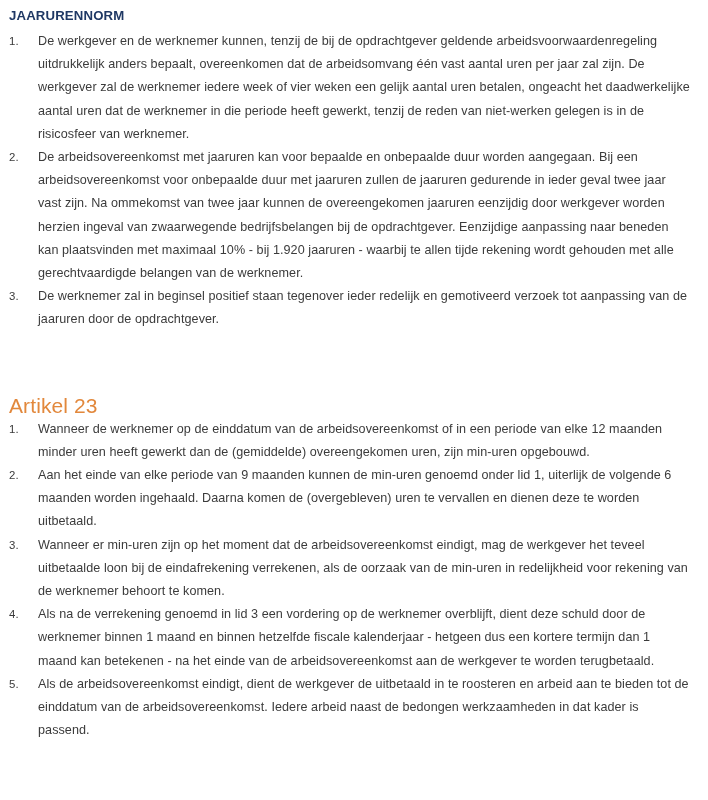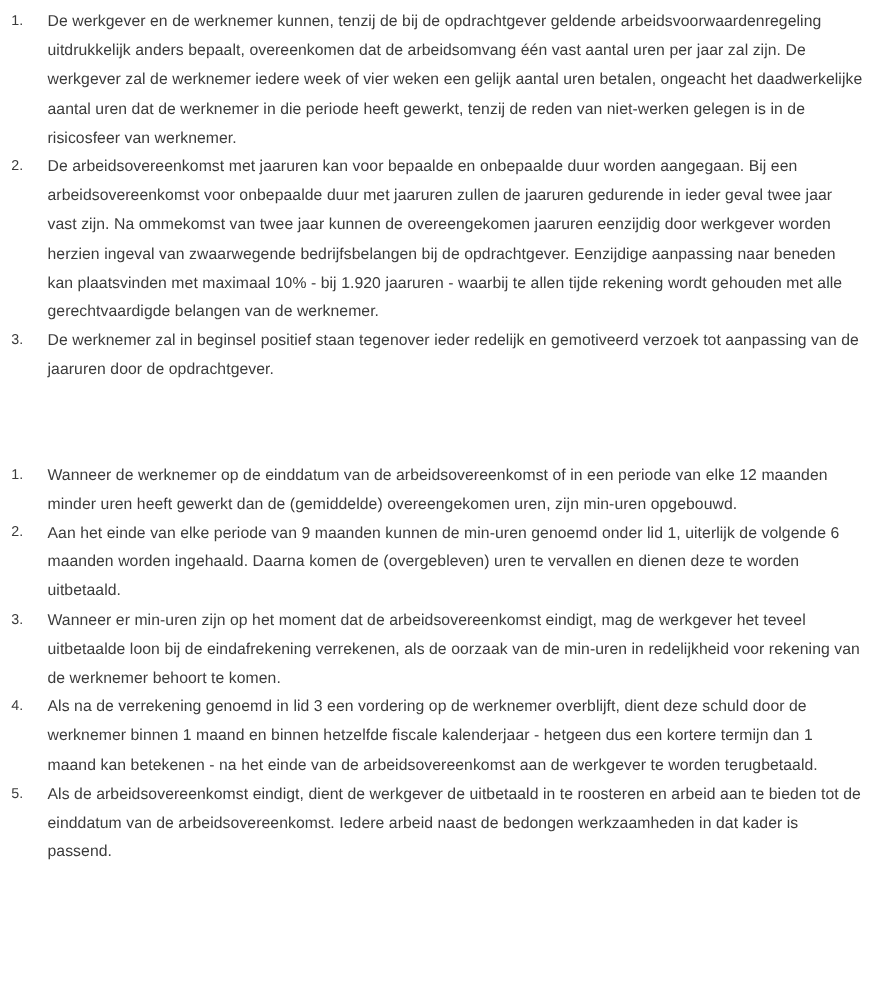--- a/index.html
+++ b/index.html
@@ -89,39 +89,41 @@
   }
 </style>
 </head>
 <body style="background: rgb(255, 255, 255);">
 
 <div class="page">
 
   <div class="top-gap"></div>
 
   <section class="article">
+    <h2 class="article-subtitle" style="color: rgb(31, 56, 100);">JAARURENNORM</h2>
     <ol class="clauses">
       <li style="color: rgb(59, 59, 59);">
         <span class="marker" style="color: rgb(59, 59, 59);">1.</span>
         <span class="clause-text">De werkgever en de werknemer kunnen, tenzij de bij de opdrachtgever geldende arbeidsvoorwaardenregeling uitdrukkelijk anders bepaalt, overeenkomen dat de arbeidsomvang één vast aantal uren per jaar zal zijn. De werkgever zal de werknemer iedere week of vier weken een gelijk aantal uren betalen, ongeacht het daadwerkelijke aantal uren dat de werknemer in die periode heeft gewerkt, tenzij de reden van niet-werken gelegen is in de risicosfeer van werknemer.</span>
       </li>
       <li style="color: rgb(59, 59, 59);">
         <span class="marker" style="color: rgb(59, 59, 59);">2.</span>
         <span class="clause-text">De arbeidsovereenkomst met jaaruren kan voor bepaalde en onbepaalde duur worden aangegaan. Bij een arbeidsovereenkomst voor onbepaalde duur met jaaruren zullen de jaaruren gedurende in ieder geval twee jaar vast zijn. Na ommekomst van twee jaar kunnen de overeengekomen jaaruren eenzijdig door werkgever worden herzien ingeval van zwaarwegende bedrijfsbelangen bij de opdrachtgever. Eenzijdige aanpassing naar beneden kan plaatsvinden met maximaal 10% - bij 1.920 jaaruren - waarbij te allen tijde rekening wordt gehouden met alle gerechtvaardigde belangen van de werknemer.</span>
       </li>
       <li style="color: rgb(59, 59, 59);">
         <span class="marker" style="color: rgb(59, 59, 59);">3.</span>
         <span class="clause-text">De werknemer zal in beginsel positief staan tegenover ieder redelijk en gemotiveerd verzoek tot aanpassing van de jaaruren door de opdrachtgever.</span>
       </li>
     </ol>
   </section>
 
   <div class="article-gap"></div>
 
   <section class="article">
+    <h1 class="article-title" style="color: rgb(226, 136, 60);">Artikel 23</h1>
     <ol class="clauses">
       <li style="color: rgb(59, 59, 59);">
         <span class="marker" style="color: rgb(59, 59, 59);">1.</span>
         <span class="clause-text">Wanneer de werknemer op de einddatum van de arbeidsovereenkomst of in een periode van elke 12 maanden minder uren heeft gewerkt dan de (gemiddelde) overeengekomen uren, zijn min-uren opgebouwd.</span>
       </li>
       <li style="color: rgb(59, 59, 59);">
         <span class="marker" style="color: rgb(59, 59, 59);">2.</span>
         <span class="clause-text">Aan het einde van elke periode van 9 maanden kunnen de min-uren genoemd onder lid 1, uiterlijk de volgende 6 maanden worden ingehaald. Daarna komen de (overgebleven) uren te vervallen en dienen deze te worden uitbetaald.</span>
       </li>
       <li style="color: rgb(59, 59, 59);">

